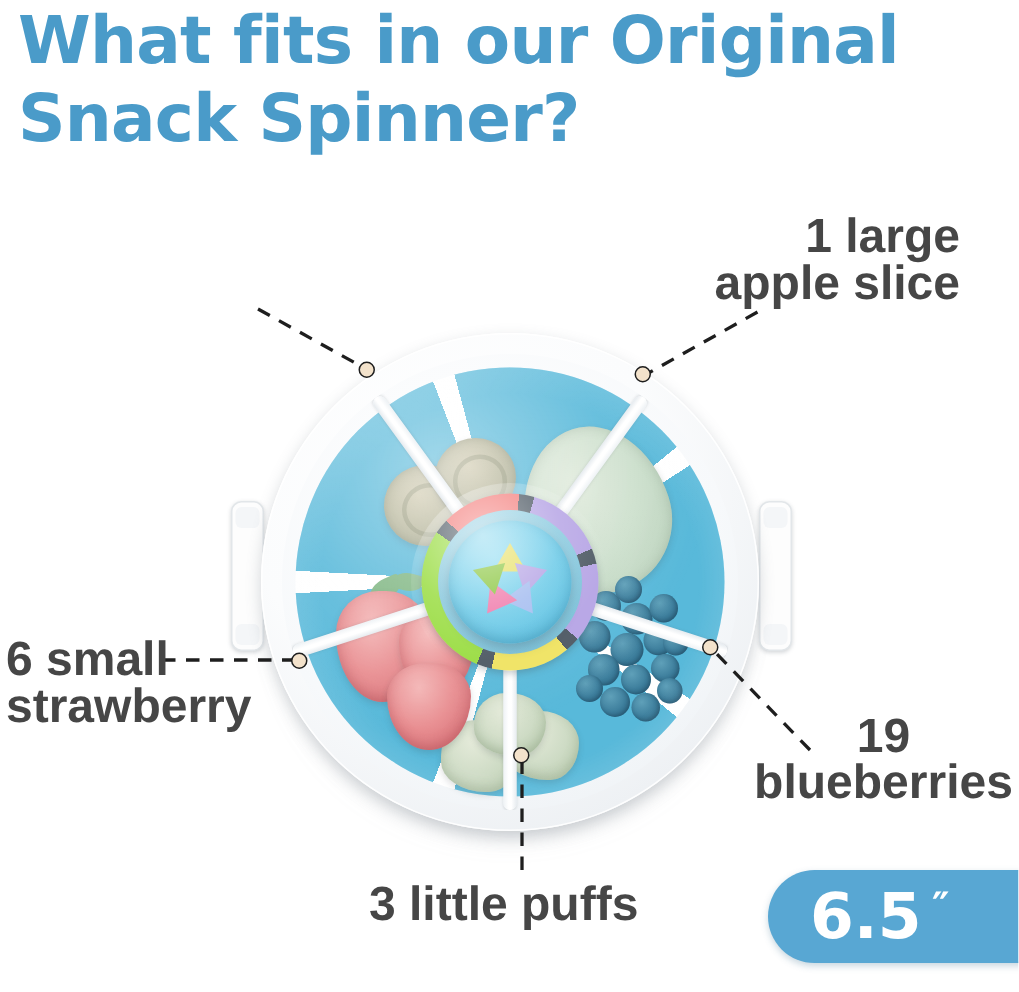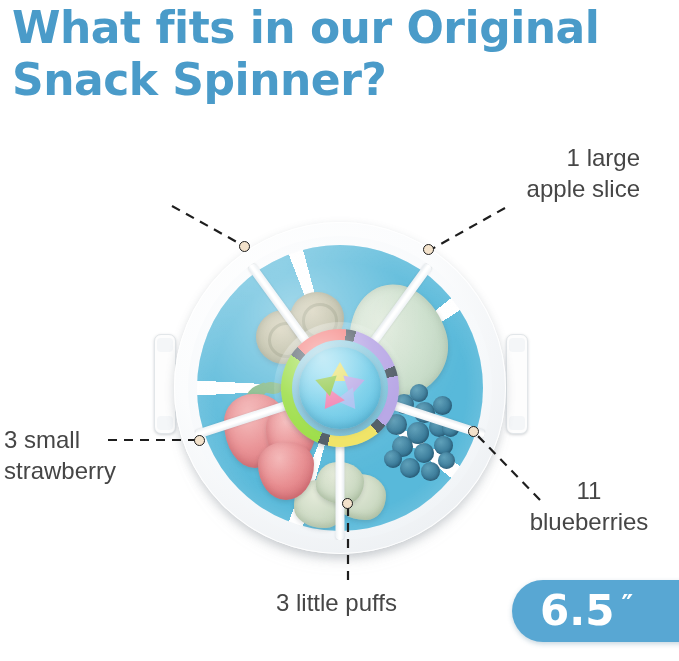--- a/index.html
+++ b/index.html
@@ -22,30 +22,30 @@
     line-height:52px;
     letter-spacing:-0.5px;
     white-space:pre-line;
   }
 
   
   .lbl{
     position:absolute;
     color:#464646;
     font-family:"Liberation Sans",sans-serif;
-    font-weight:400;
-    font-size:24px;
+    font-weight:700;
+    font-size:32px;
     line-height:31px;
     white-space:pre-line;
   }
   .lbl.l-cookie     {left:120px; top:176px; text-align:left;}
   .lbl.l-apple      {left:400px; top:142px; width:240px; text-align:right;}
   .lbl.l-straw      {left:4px;   top:424px; text-align:left;}
   .lbl.l-blue       {left:500px; top:475px; width:178px; text-align:center;}
-  .lbl.l-puffs      {left:276px; top:587px; text-align:right;}
+  .lbl.l-puffs      {left:246px; top:587px; text-align:right;}
 
   
   .leader{position:absolute;left:0;top:0;width:679px;height:661px;pointer-events:none;}
   .dot{
     position:absolute;width:11px;height:11px;border-radius:50%;
     background:#f3e2cb;border:1.8px solid #1e1e1e;box-sizing:border-box;
   }
 
   
   .bowl-wrap{position:absolute;left:150px;top:200px;width:380px;height:380px;}
@@ -292,23 +292,23 @@
   </svg>
 
   <div class="dot" style="left:239px;top:241px;"></div>
   <div class="dot" style="left:423px;top:244px;"></div>
   <div class="dot" style="left:194px;top:435px;"></div>
   <div class="dot" style="left:468px;top:426px;"></div>
   <div class="dot" style="left:342px;top:498px;"></div>
 
   <div class="lbl l-apple">1 large
 apple slice</div>
-  <div class="lbl l-straw">3 small
+  <div class="lbl l-straw">6 small
 strawberry</div>
-  <div class="lbl l-blue">11
+  <div class="lbl l-blue">19
 blueberries</div>
   <div class="lbl l-puffs">3 little puffs</div>
 
   <div class="badge">
     <span class="badge-num">6.5</span>
     <span class="badge-unit">″</span>
   </div>
 
 </div>
 

